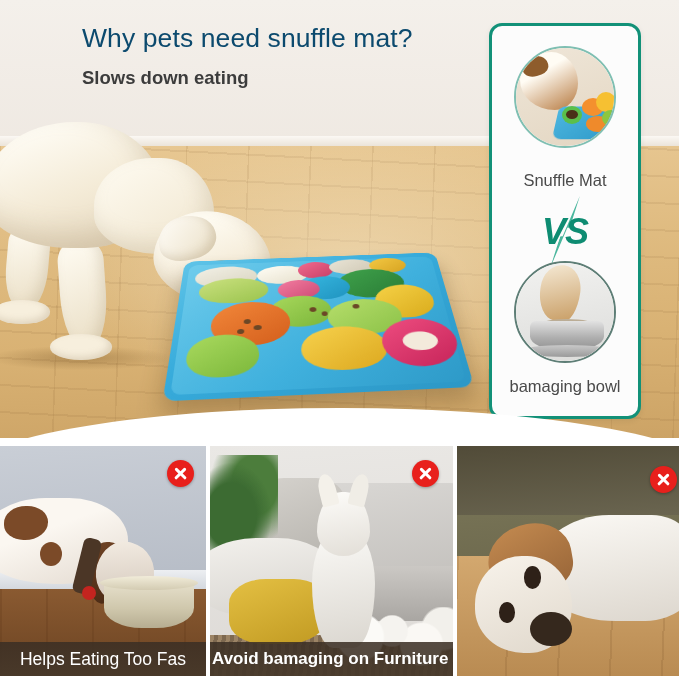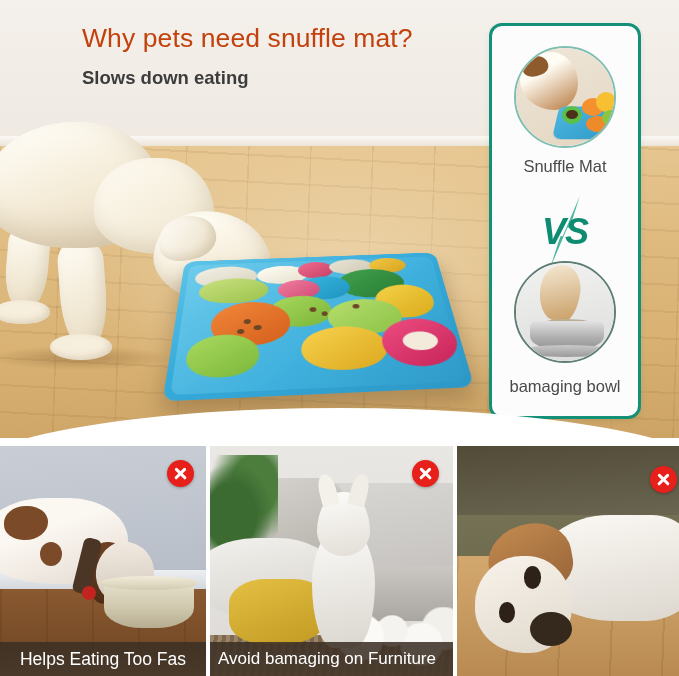--- a/index.html
+++ b/index.html
@@ -13,21 +13,21 @@
 
   
   #top-section{
     position:absolute; left:0; top:0; width:679px; height:440px;
     background:#F2EEE9; overflow:hidden;
   }
 
   
   #headline-block{ position:absolute; left:82px; top:22px; width:400px; z-index:12; }
   #main-title{
-    font-size:26.5px; color:#c2410c; letter-spacing:.1px;
+    font-size:26.5px; color:#0c4a6e; letter-spacing:.1px;
     font-weight:400; line-height:1.25; white-space:nowrap;
   }
   .benefit-line{
     font-size:18.5px; color:#3C3C3C; font-weight:700;
     line-height:1.5; margin-top:2px; white-space:nowrap;
   }
   #benefit-1{ margin-top:9px; }
 
   
   #scene{ position:absolute; left:0; top:0; width:679px; height:440px; }
@@ -140,21 +140,21 @@
   .vs-photo{
     position:absolute; left:50%; transform:translateX(-50%);
     width:102px; height:102px; border-radius:50%; overflow:hidden;
   }
   #vs-photo-mat{ top:20px; border:2px solid #7FBFB2; }
   #vs-photo-bowl{ top:235px; border:2px solid #5E7E76; }
   .vs-caption{
     position:absolute; left:0; width:100%; text-align:center;
     font-size:16.5px; color:#4A4A4A; font-weight:400;
   }
-  #vs-caption-mat{ top:131px; }
+  #vs-caption-mat{ top:145px; }
   #vs-caption-bowl{ top:351px; }
   #vs-badge{
     position:absolute; left:0; top:178px; width:100%; height:56px;
   }
   #vs-text{
     position:absolute; left:0; top:0; width:100%; text-align:center;
     font-size:36px; font-weight:700; font-style:italic;
     color:#0E8C72; letter-spacing:-1px; line-height:56px;
     font-family:"Liberation Sans", sans-serif;
   }
@@ -212,21 +212,21 @@
   #bpanel-1{ left:210px; width:243px; }
   #bpanel-2{ left:457px; width:222px; }
 
   .bpanel-img{ position:absolute; left:0; top:0; width:100%; height:100%; }
   .bcaption{
     position:absolute; left:0; bottom:0; width:100%; height:34px;
     background:linear-gradient(180deg, rgba(58,46,36,.86), rgba(70,56,42,.92));
     color:#FFFFFF; font-size:17.5px; line-height:34px;
     text-align:center; white-space:nowrap; overflow:hidden;
   }
-  #bcaption-1{ text-align:left; padding-left:8px; font-size:17px; }
+  #bcaption-1{ text-align:left; padding-left:2px; font-size:17px;font-weight:bold; }
   .x-badge{
     position:absolute; width:27px; height:27px; border-radius:50%;
     background:#E8201C; box-shadow:0 1px 3px rgba(0,0,0,.3);
   }
   .x-badge::before,.x-badge::after{
     content:""; position:absolute; left:50%; top:50%;
     width:15px; height:3.4px; background:#FFF; border-radius:2px;
     margin-left:-7.5px; margin-top:-1.7px;
   }
   .x-badge::before{ transform:rotate(45deg); }

